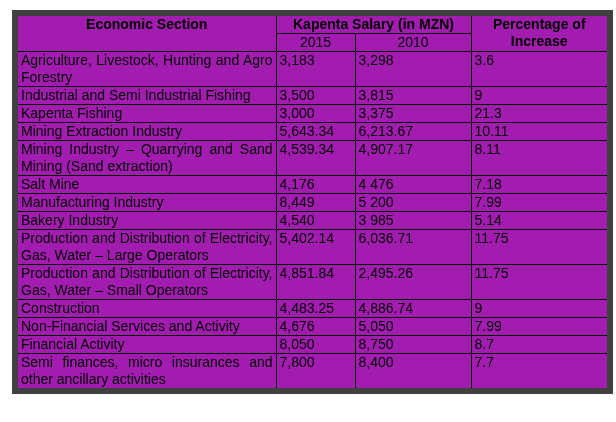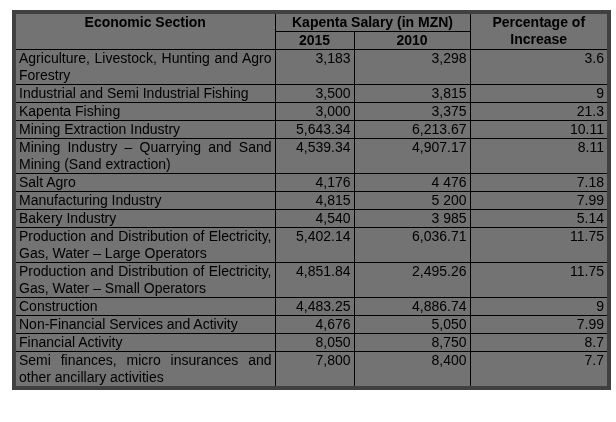--- a/index.html
+++ b/index.html
@@ -20,46 +20,46 @@
   }
   .table-wrap {
     position: absolute;
     left: 12px;
     top: 10px;
   }
   table.salary-table {
     border-collapse: collapse;
     table-layout: fixed;
     width: 595px;
-    border: 4px solid #404040;
-    background: #737373;
+    border: 6px solid #404040;
+    background: #a21caf;
   }
   table.salary-table th,
   table.salary-table td {
     border: 1px solid #000000;
     vertical-align: top;
     font-size: 14px;
     line-height: 17px;
     padding: 0 3px;
     overflow: hidden;
   }
   table.salary-table th {
     font-weight: bold;
     text-align: center;
     padding: 0 2px;
   }
   table.salary-table th.year {
-    font-weight: bold;
+    font-weight: normal;
   }
   td.section {
     text-align: justify;
     margin-top: 24px;
   }
   td.num {
-    text-align: right;
+    text-align: left;
   }
   col.c-section { width: 261px; }
   col.c-2015    { width: 79px;  }
   col.c-2016    { width: 116px; }
   col.c-pct     { width: 139px; }
 </style>
 </head>
 <body>
 
 <div class="page">
@@ -112,29 +112,29 @@
   </tr>
 
   <tr>
     <td class="section">Mining Industry – Quarrying and Sand Mining (Sand extraction)</td>
     <td class="num">4,539.34</td>
     <td class="num">4,907.17</td>
     <td class="num">8.11</td>
   </tr>
 
   <tr>
-    <td class="section">Salt Agro</td>
+    <td class="section">Salt Mine</td>
     <td class="num">4,176</td>
     <td class="num">4 476</td>
     <td class="num">7.18</td>
   </tr>
 
   <tr>
     <td class="section">Manufacturing Industry</td>
-    <td class="num">4,815</td>
+    <td class="num">8,449</td>
     <td class="num">5 200</td>
     <td class="num">7.99</td>
   </tr>
 
   <tr>
     <td class="section">Bakery Industry</td>
     <td class="num">4,540</td>
     <td class="num">3 985</td>
     <td class="num">5.14</td>
   </tr>

